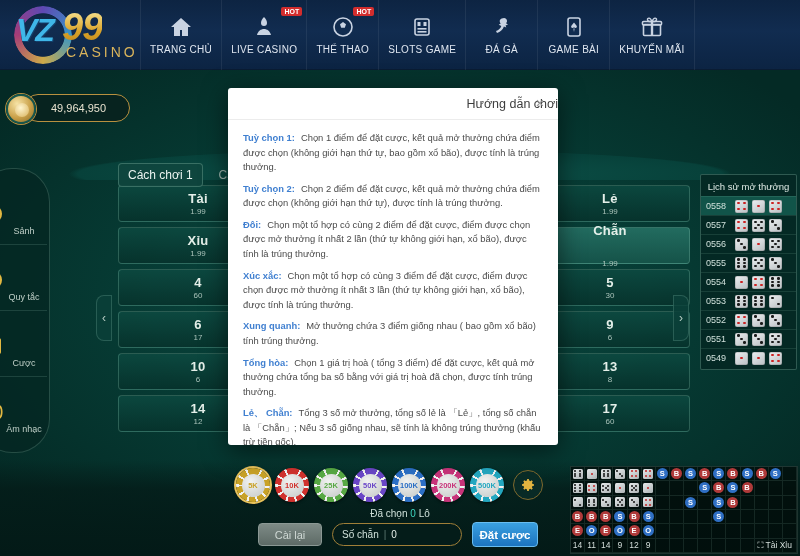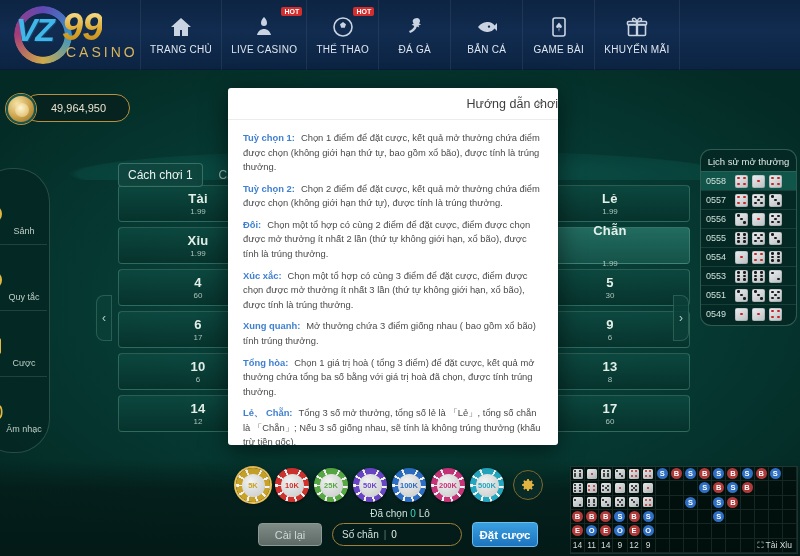--- a/index.html
+++ b/index.html
@@ -139,23 +139,23 @@
     position: absolute; top: 295px; width: 16px; height: 46px; z-index: 3;
     background: rgba(11,64,56,.85); border: 1px solid rgba(150,205,185,.22);
     display: flex; align-items: center; justify-content: center; cursor: pointer;
     color: #b7cdc4; font-size: 12px;
   }
   .pager.l { left: 96px; border-radius: 8px 0 0 8px; }
   .pager.r { left: 673px; border-radius: 0 8px 8px 0; }
 
   
   .history {
-    position: absolute; right: 3px; top: 149px; width: 97px; z-index: 4;
+    position: absolute; right: 3px; top: 174px; width: 97px; z-index: 4;
     background: rgba(4,40,35,.9); border: 1px solid rgba(150,205,185,.3);
-    border-radius: 11px; padding: 3px 0 2px 0;
+    border-radius: 2px; padding: 3px 0 2px 0;
   }
   .hist-title { font-size: 9.5px; color: #dfeae5; text-align: center; padding: 3px 0 4px; }
   .hist-row {
     display: flex; align-items: center; gap: 4px; padding: 2.5px 5px;
     border-top: 1px solid rgba(150,205,185,.14);
   }
   .hist-row.sel { background: rgba(18,86,76,.95); }
   .hist-id { font-size: 9px; color: #cfe0da; width: 25px; }
   .dice {
     width: 13px; height: 13px; border-radius: 2px; position: relative;
@@ -301,32 +301,36 @@
             <svg viewBox="0 0 24 24">
               <circle cx="12" cy="12" r="9" fill="none" stroke="#c9d3e2" stroke-width="1.6"></circle>
               <path d="M12 7l3 2.2-1.2 3.6h-3.6L9 9.2z"></path>
             </svg>
           </span>
           <span class="nlabel">THỂ THAO</span>
         </div>
         <div class="navitem">
           <span class="nicon">
             <svg viewBox="0 0 24 24">
+              <rect x="5" y="4" width="14" height="16" rx="2" fill="none" stroke="#c9d3e2" stroke-width="1.6"></rect>
+              <rect x="7.5" y="7" width="3" height="4"></rect>
+              <rect x="13.5" y="7" width="3" height="4"></rect>
+              <rect x="7.5" y="13" width="9" height="1.6"></rect>
+              <rect x="7.5" y="16" width="9" height="1.6"></rect>
+            </svg>
+          </span>
+          <span class="nlabel">SLOTS GAME</span>
+        </div>
+        <div class="navitem">
+          <span class="nicon">
+            <svg viewBox="0 0 24 24">
               <path d="M14 3c1.8 0 3 1.4 3 3 0 1-.4 1.6-1 2.2l2 1.2-2.5 1 .8 2-2.4-.8c-1 3-3.6 5.4-6.9 6.4l-1-2c2.6-.9 4.6-2.6 5.3-5l-2.6-1.3 2-1.2c-.6-.6-1-1.3-1-2.3 0-1.6 1.3-3 3.3-3z"></path>
             </svg>
           </span>
           <span class="nlabel">ĐÁ GÀ</span>
-        </div>
-        <div class="navitem">
-          <span class="nicon">
-            <svg viewBox="0 0 24 24">
-              <path d="M3 12c3-4 7-5 10-5 3 0 5 1.6 6.6 3.4L22 8v8l-2.4-2.4C18 15.4 16 17 13 17c-3 0-7-1-10-5zm11-1.6a1.2 1.2 0 100 2.4 1.2 1.2 0 000-2.4z"></path>
-            </svg>
-          </span>
-          <span class="nlabel">BẮN CÁ</span>
         </div>
         <div class="navitem">
           <span class="nicon">
             <svg viewBox="0 0 24 24">
               <rect x="6" y="3" width="12" height="18" rx="2" fill="none" stroke="#c9d3e2" stroke-width="1.6"></rect>
               <path d="M12 7.5l2.6 3.2c.7.9.1 2.3-1.1 2.3-.6 0-1.1-.3-1.5-.8-.4.5-.9.8-1.5.8-1.2 0-1.8-1.4-1.1-2.3z"></path>
               <path d="M11.4 13.6h1.2L12 17z"></path>
             </svg>
           </span>
           <span class="nlabel">GAME BÀI</span>
@@ -560,20 +564,39 @@
             <i style="left: calc(73% - 1.3px); top: calc(50% - 1.3px);"></i>
             <i style="left: calc(27% - 1.3px); top: calc(78% - 1.3px);"></i>
             <i style="left: calc(73% - 1.3px); top: calc(78% - 1.3px);"></i>
           </div>
           <div class="dice">
             <i style="left: calc(27% - 1.3px); top: calc(27% - 1.3px);"></i>
             <i style="left: calc(73% - 1.3px); top: calc(73% - 1.3px);"></i>
           </div>
         </div>
         <div class="hist-row">
+          <div class="hist-id">0552</div>
+          <div class="dice red">
+            <i style="left: calc(28% - 1.3px); top: calc(28% - 1.3px);"></i>
+            <i style="left: calc(72% - 1.3px); top: calc(28% - 1.3px);"></i>
+            <i style="left: calc(28% - 1.3px); top: calc(72% - 1.3px);"></i>
+            <i style="left: calc(72% - 1.3px); top: calc(72% - 1.3px);"></i>
+          </div>
+          <div class="dice">
+            <i style="left: calc(25% - 1.3px); top: calc(25% - 1.3px);"></i>
+            <i style="left: calc(50% - 1.3px); top: calc(50% - 1.3px);"></i>
+            <i style="left: calc(75% - 1.3px); top: calc(75% - 1.3px);"></i>
+          </div>
+          <div class="dice">
+            <i style="left: calc(25% - 1.3px); top: calc(25% - 1.3px);"></i>
+            <i style="left: calc(50% - 1.3px); top: calc(50% - 1.3px);"></i>
+            <i style="left: calc(75% - 1.3px); top: calc(75% - 1.3px);"></i>
+          </div>
+        </div>
+        <div class="hist-row">
           <div class="hist-id">0551</div>
           <div class="dice">
             <i style="left: calc(25% - 1.3px); top: calc(25% - 1.3px);"></i>
             <i style="left: calc(50% - 1.3px); top: calc(50% - 1.3px);"></i>
             <i style="left: calc(75% - 1.3px); top: calc(75% - 1.3px);"></i>
           </div>
           <div class="dice">
             <i style="left: calc(25% - 1.3px); top: calc(25% - 1.3px);"></i>
             <i style="left: calc(50% - 1.3px); top: calc(50% - 1.3px);"></i>
             <i style="left: calc(75% - 1.3px); top: calc(75% - 1.3px);"></i>

